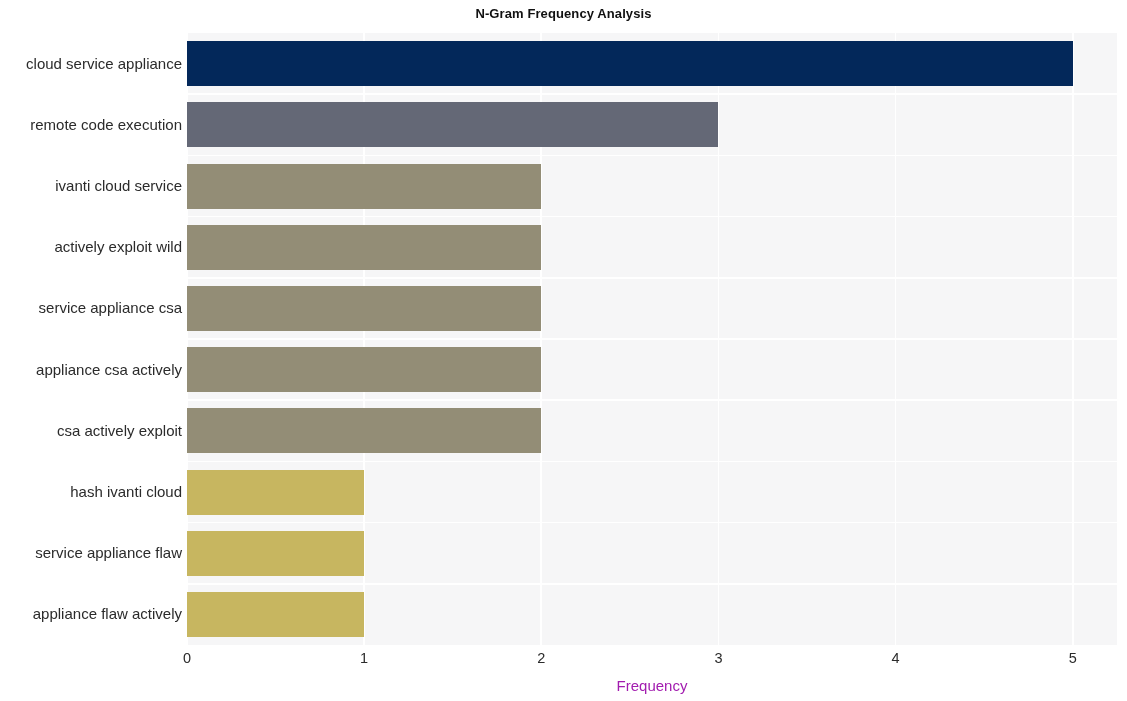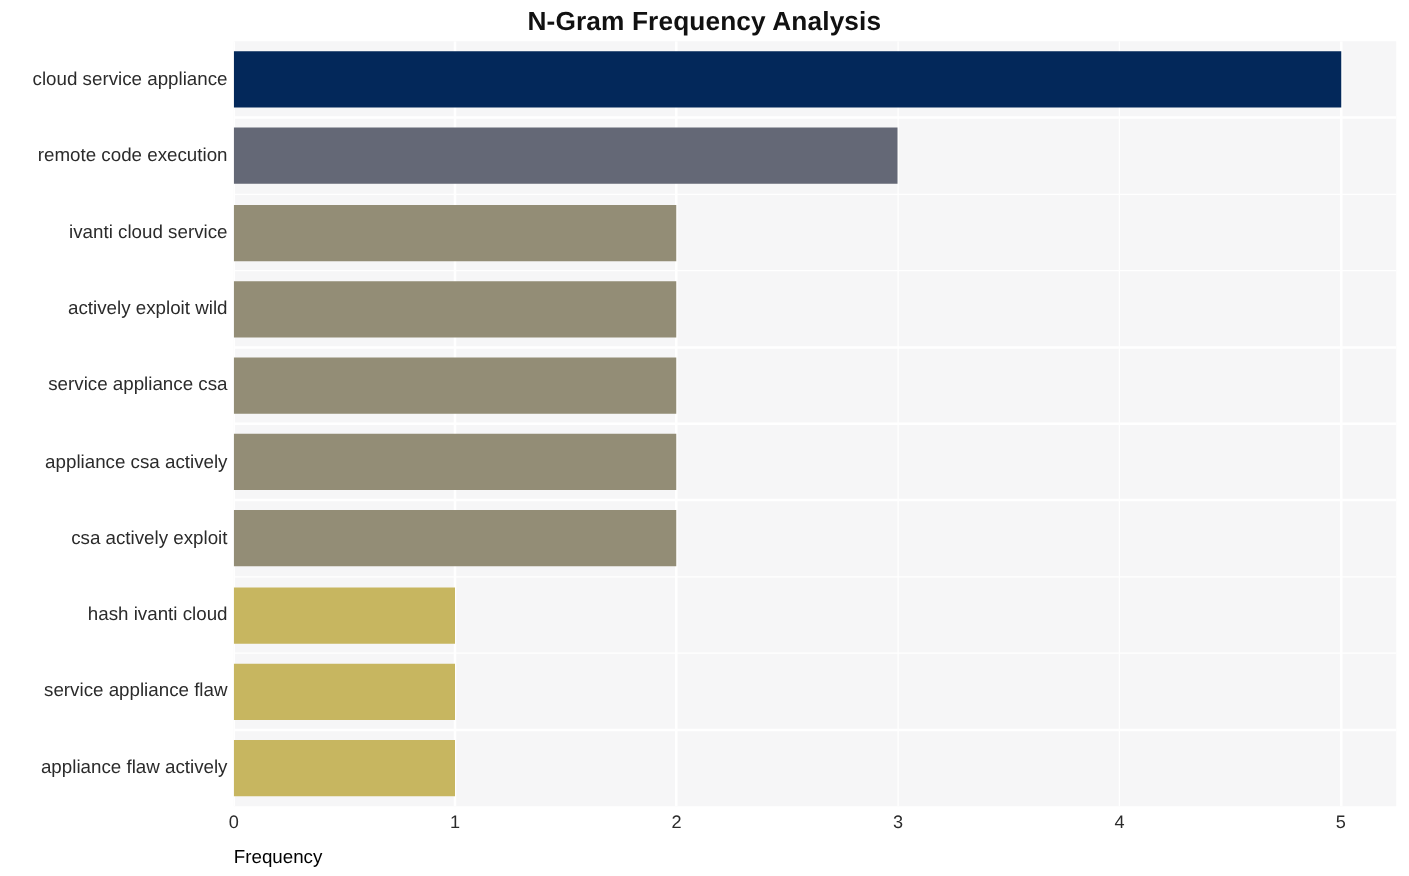--- a/index.html
+++ b/index.html
@@ -23,21 +23,21 @@
     height: 701px;
   }
 
   
   .chart-title {
     position: absolute;
     left: 0;
     top: 6px;
     width: 1127px;
     text-align: center;
-    font-size: 21px;
+    font-size: 13px;
     font-weight: bold;
     color: #111111;
     letter-spacing: 0.1px;
   }
 
   
   .plot-area {
     position: absolute;
     left: 187px;
     top: 33px;
@@ -90,23 +90,23 @@
     text-align: center;
     font-size: 14.5px;
     color: #2b2b2b;
   }
 
   .xaxis-title {
     position: absolute;
     left: 187px;
     top: 677px;
     width: 930px;
-    text-align: left;
+    text-align: center;
     font-size: 15px;
-    color: #000000;
+    color: #a21caf;
   }
 </style>
 </head>
 <body>
 
 <div id="chart-root">
 
   <div class="chart-title">N-Gram Frequency Analysis</div>
 
   <div class="plot-area" id="plot-area">

